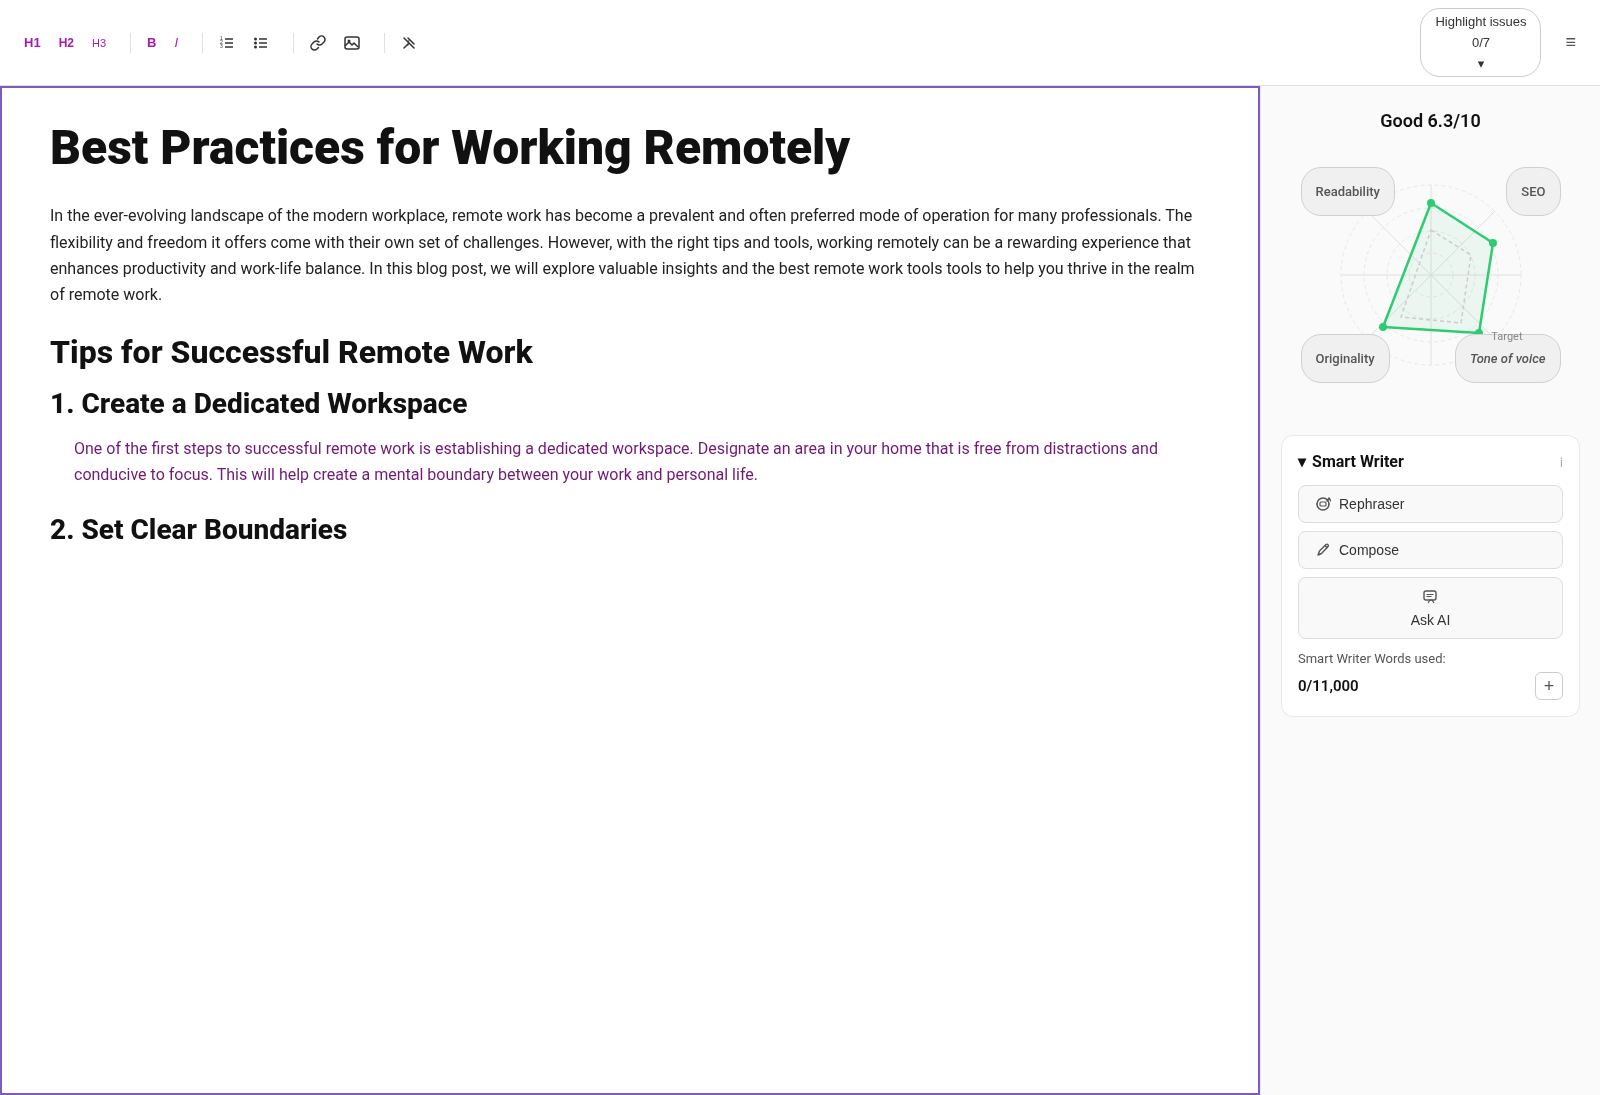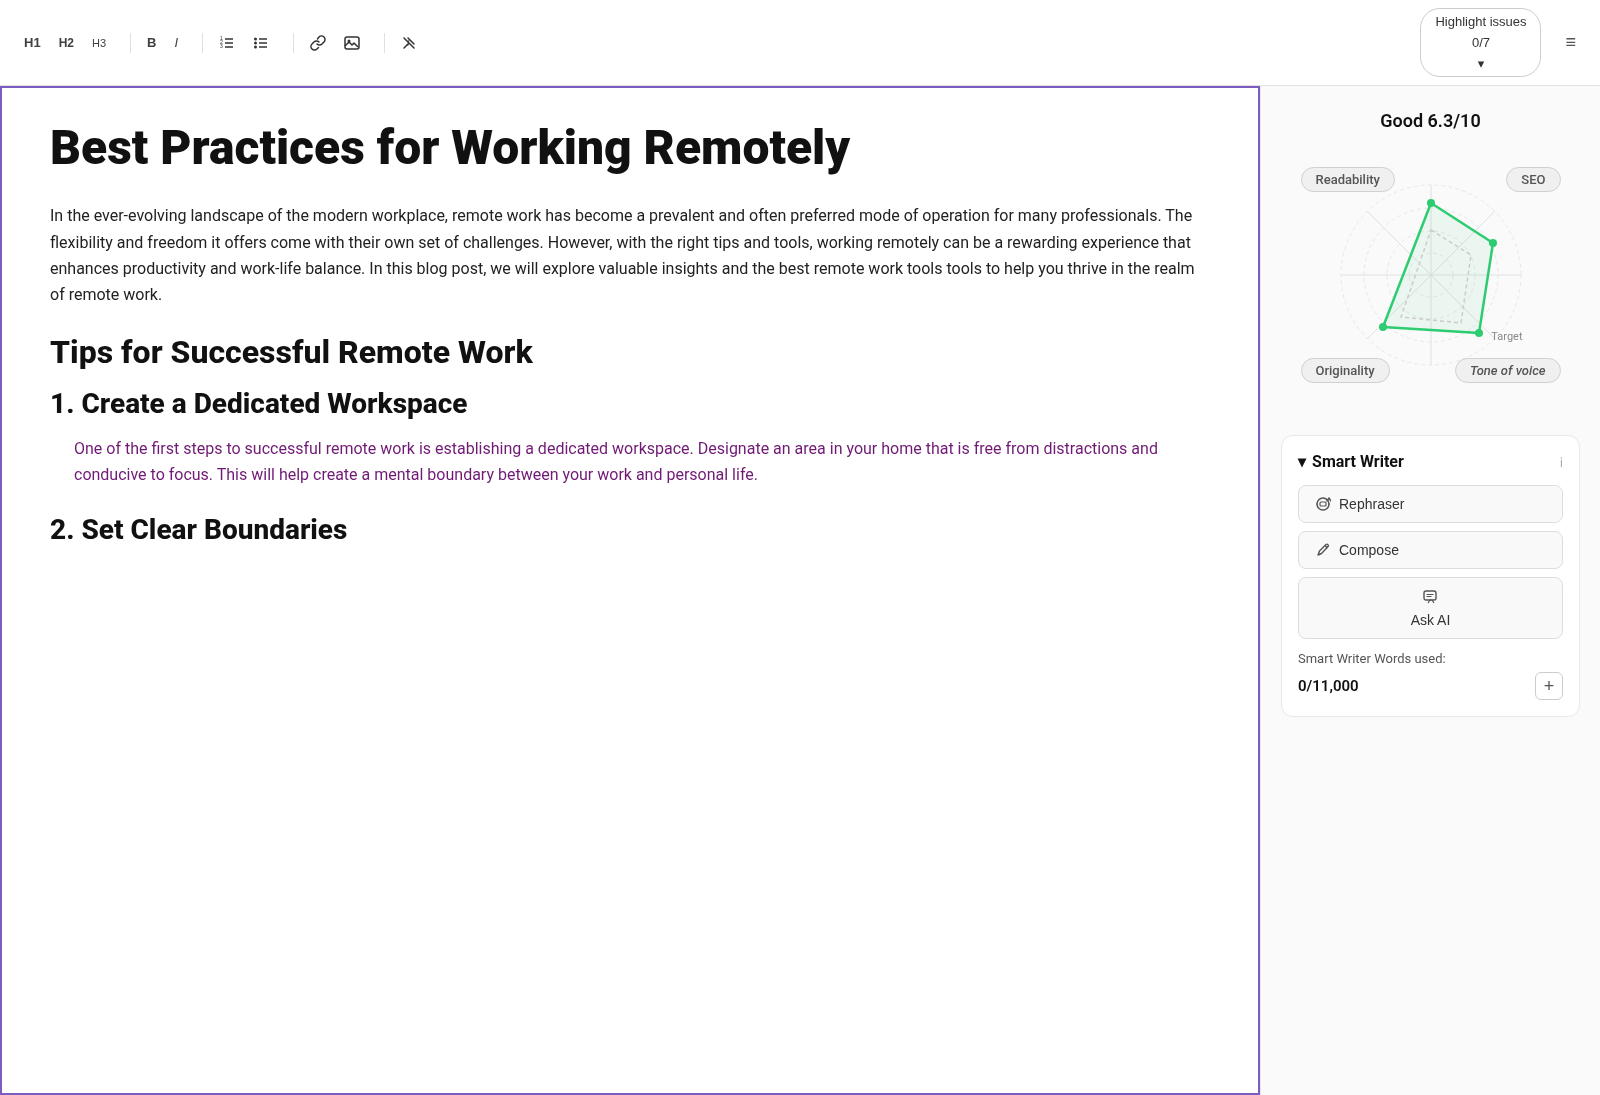--- a/index.html
+++ b/index.html
@@ -28,21 +28,21 @@
       gap: 2px;
       margin-right: 8px;
     }
     .toolbar-btn {
       padding: 4px 8px;
       border: none;
       background: transparent;
       cursor: pointer;
       border-radius: 4px;
       font-size: 13px;
-      color: #404040;
+      color: #a21caf;
       display: flex;
       align-items: center;
       justify-content: center;
     }
     .toolbar-btn.h1 { font-weight: 700; font-size: 13px; }
     .toolbar-btn.h2 { font-weight: 600; font-size: 12px; }
     .toolbar-btn.h3 { font-weight: 500; font-size: 11px; }
     .toolbar-btn.bold { font-weight: 900; }
     .toolbar-btn.italic { font-style: italic; }
     .toolbar-divider {
@@ -158,21 +158,21 @@
       margin: 0 auto;
       height: 280px;
     }
     .radar-label {
       position: absolute;
       font-size: 13px;
       color: #555;
       background: #f0f0f0;
       border: 1.5px solid #d0d0d0;
       border-radius: 20px;
-      padding: 4px 14px;
+      padding: 16px 14px;
       font-weight: 500;
       white-space: nowrap;
     }
     .radar-label.readability { top: 32px; left: 10px; }
     .radar-label.seo { top: 32px; right: 10px; }
     .radar-label.originality { bottom: 32px; left: 10px; }
     .radar-label.tone { bottom: 32px; right: 10px; font-style: italic; }
     .radar-target-label {
       position: absolute;
       font-size: 11px;

